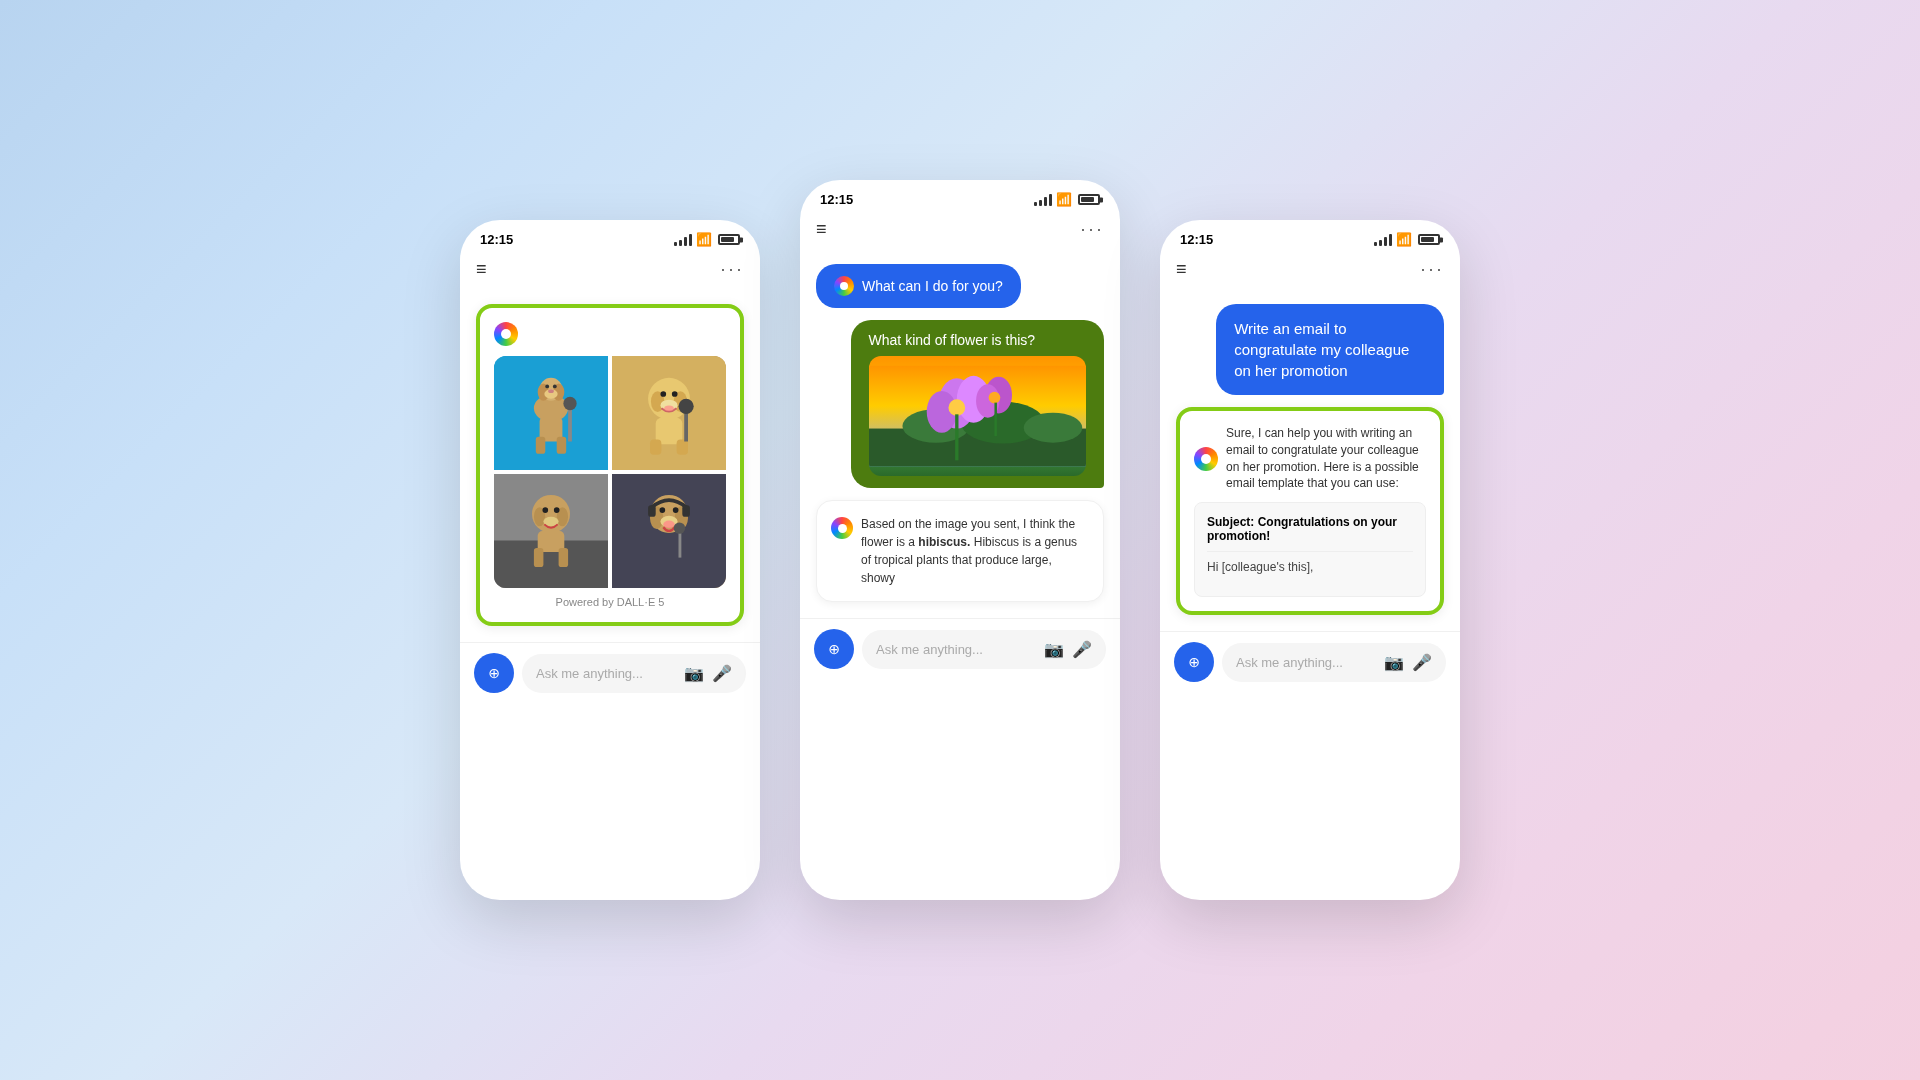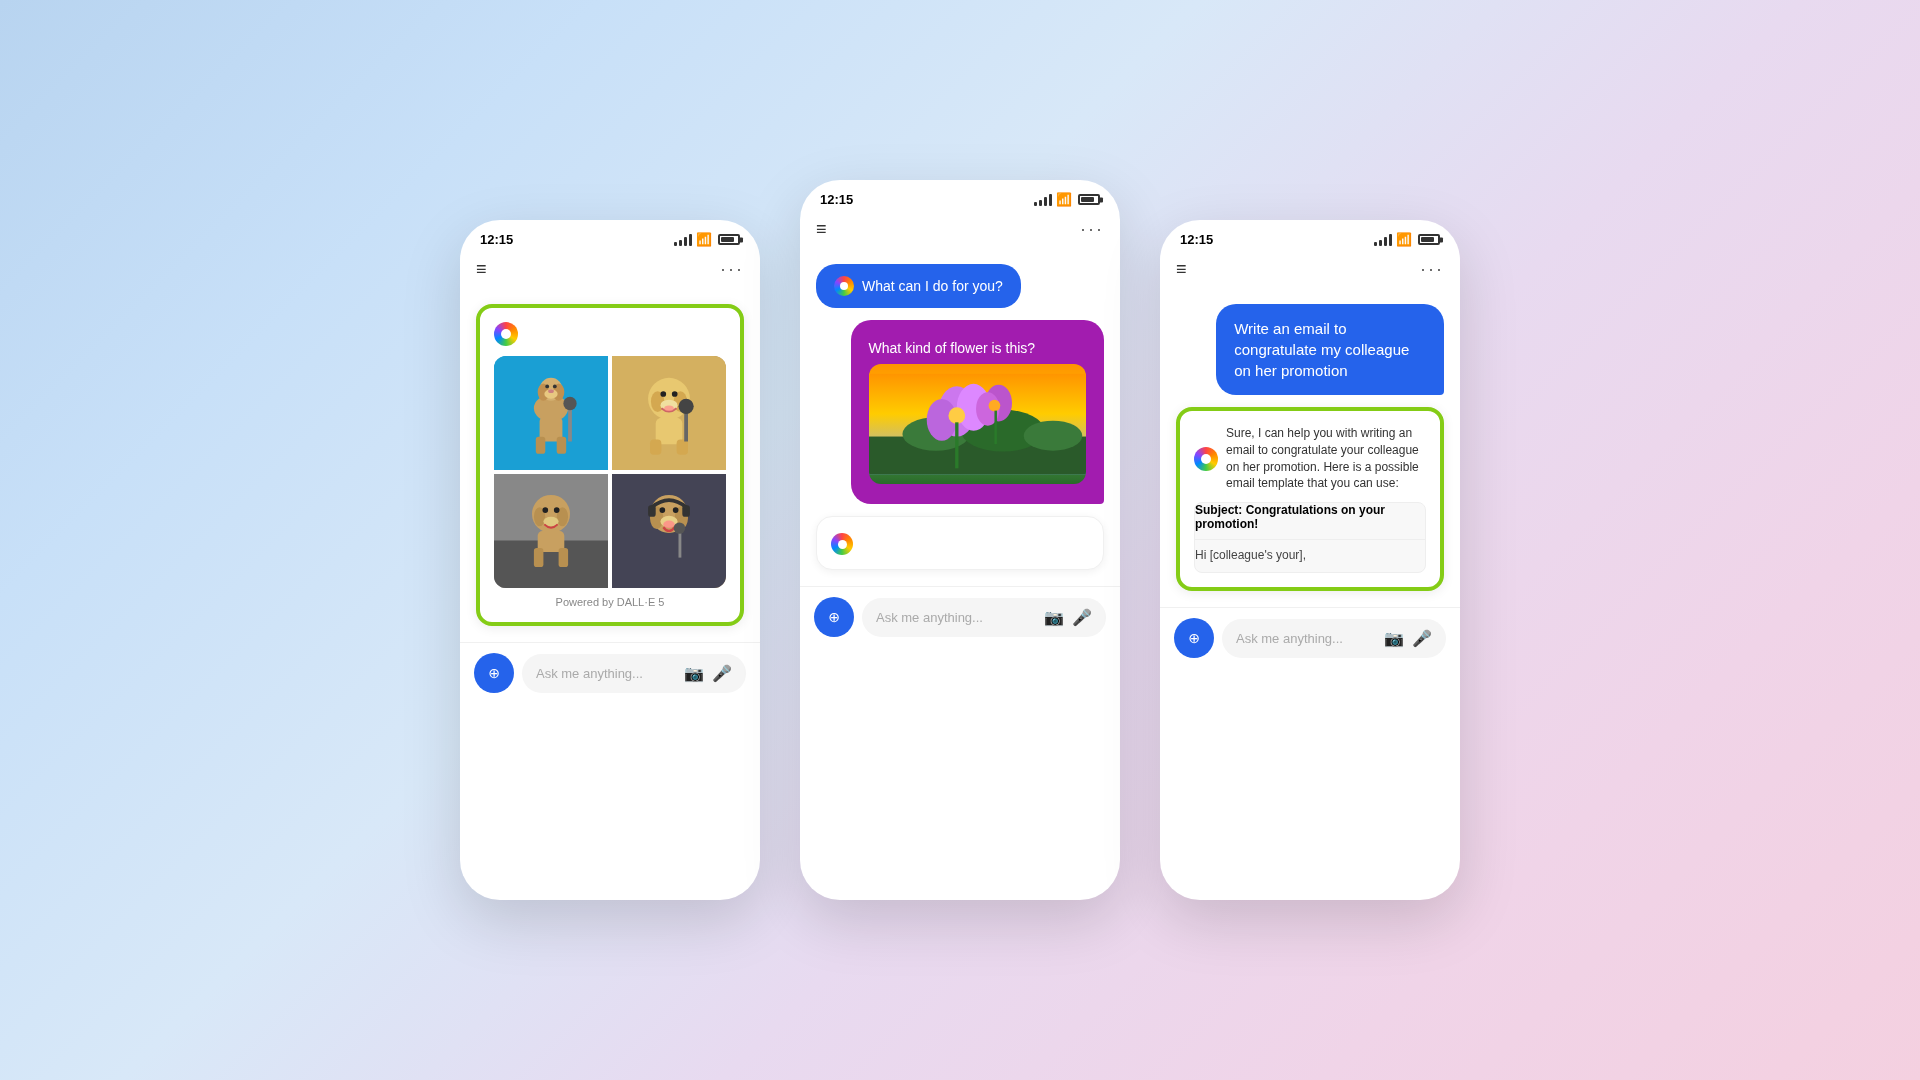--- a/index.html
+++ b/index.html
@@ -524,21 +524,21 @@
 
     <div class="chat-area">
 
       <div class="greeting-bubble">
         <div class="copilot-logo" style="width:20px;height:20px;flex-shrink:0;">
           <div class="copilot-logo-inner" style="width:8px;height:8px;"></div>
         </div>
         <span>What can I do for you?</span>
       </div>
 
-      <div style="background:#a21caf;border-radius:20px 20px 4px 20px;padding:20px 18px;align-self:flex-end;max-width:88%;">
+      <div style="background:#4d7c0f;border-radius:20px 20px 4px 20px;padding:12px 18px;align-self:flex-end;max-width:88%;">
         <div style="color:white;font-size:14px;font-weight:500;margin-bottom:8px;">What kind of flower is this?</div>
         <div class="flower-img-container">
           <div class="flower-img">
             <svg width="100%" height="100%" viewBox="0 0 260 120" xmlns="http://www.w3.org/2000/svg">
               <defs>
                 <linearGradient id="skyGrad" x1="0" y1="0" x2="0" y2="1">
                   <stop offset="0%" stop-color="#ff9500"></stop>
                   <stop offset="40%" stop-color="#ffcc00"></stop>
                   <stop offset="100%" stop-color="#88aaff"></stop>
                 </linearGradient>
@@ -564,20 +564,23 @@
             </svg>
           </div>
         </div>
       </div>
 
       <div class="ai-response-bubble">
         <div class="ai-response-header">
           <div class="copilot-logo" style="width:22px;height:22px;flex-shrink:0;margin-top:2px;">
             <div class="copilot-logo-inner" style="width:9px;height:9px;"></div>
           </div>
+          <div class="ai-response-text">
+            Based on the image you sent, I think the flower is a <span class="hibiscus-bold">hibiscus.</span> Hibiscus is a genus of tropical plants that produce large, showy
+          </div>
         </div>
       </div>
     </div>
 
     <div class="input-bar">
       <div class="avatar-btn">
         <span style="color:white;font-size:14px;">⊕</span>
       </div>
       <div class="input-field">
         <span style="color:#aaa;font-size:13px;">Ask me anything...</span>
@@ -616,24 +619,24 @@
 
       <div class="user-bubble">Write an email to congratulate my colleague on her promotion</div>
 
       <div class="ai-card">
         <div class="ai-header">
           <div class="copilot-logo">
             <div class="copilot-logo-inner"></div>
           </div>
           <span style="font-size:12px;line-height:1.4;color:#333;flex:1;">Sure, I can help you with writing an email to congratulate your colleague on her promotion. Here is a possible email template that you can use:</span>
         </div>
-        <div style="background:#f8f8f8;border-radius:8px;margin-top:8px;border:1px solid #eee;">
+        <div style="background:#f8f8f8;border-radius:8px;padding:12px;margin-top:8px;border:1px solid #eee;">
           <div class="email-subject">Subject: Congratulations on your promotion!</div>
           <div style="height:1px;background:#eee;margin:6px 0;"></div>
-          <div class="email-body" style="margin-bottom:8px;">Hi [colleague's your],</div>
+          <div class="email-body" style="margin-bottom:8px;">Hi [colleague's this],</div>
         </div>
       </div>
     </div>
 
     <div class="input-bar">
       <div class="avatar-btn">
         <span style="color:white;font-size:14px;">⊕</span>
       </div>
       <div class="input-field">
         <span style="color:#aaa;font-size:13px;">Ask me anything...</span>

